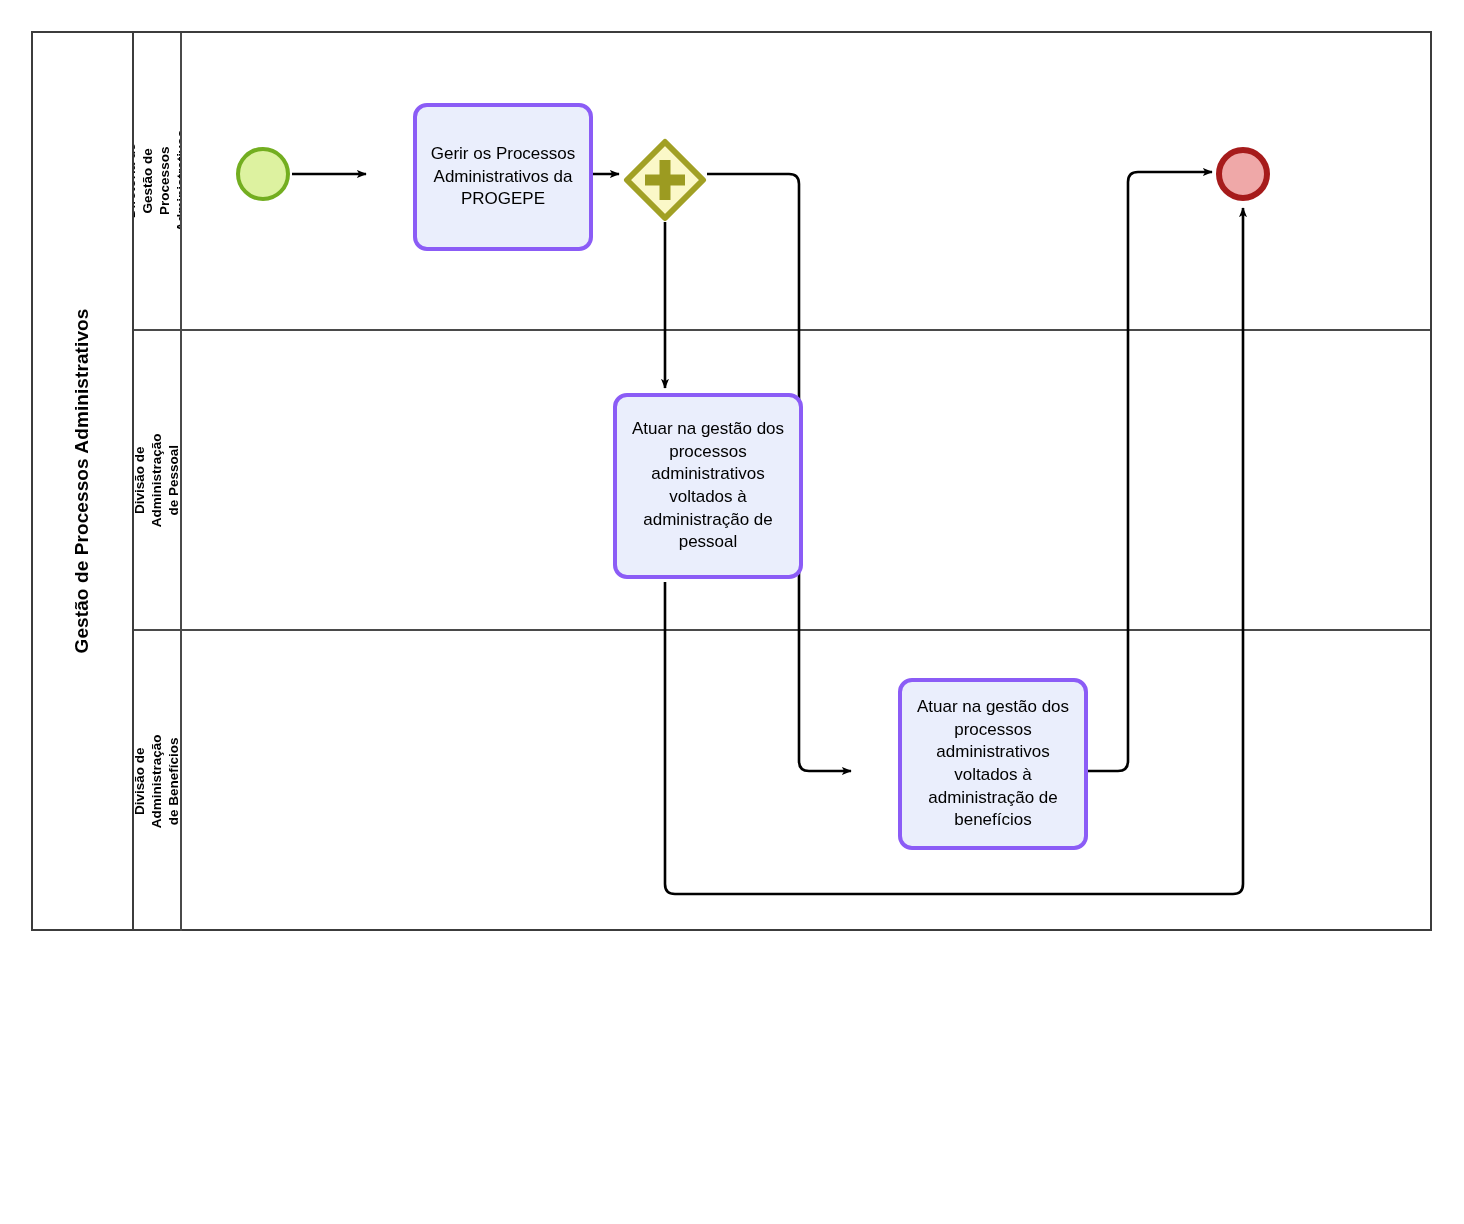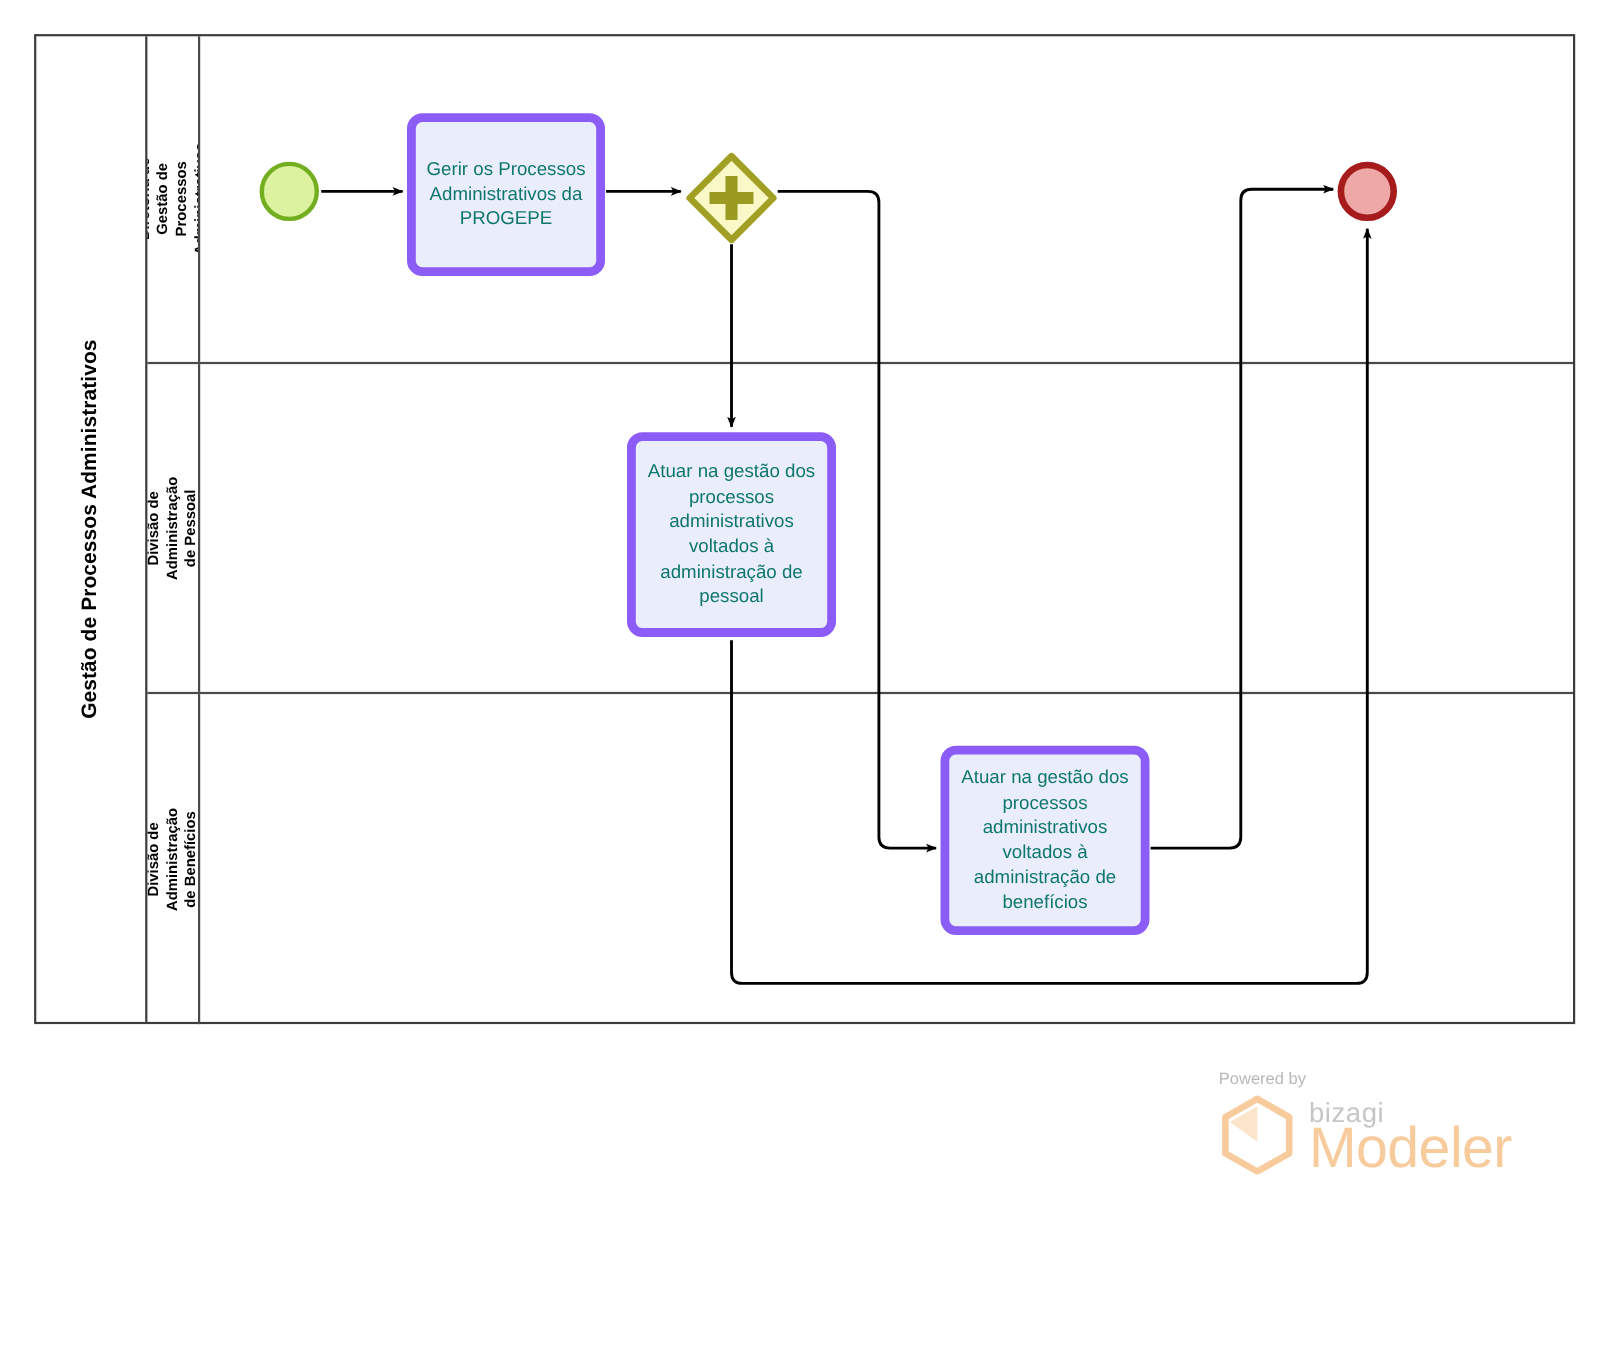--- a/index.html
+++ b/index.html
@@ -131,30 +131,31 @@
     height: 54px;
     background: #efa8a8;
     border: 6px solid #a61b1b;
   }
 
   
   .task {
     position: absolute;
     box-sizing: border-box;
     background: #eaeefc;
-    border: 8px solid #8b5cf6;
+    border: 4px solid #8b5cf6;
     border-radius: 14px;
     display: flex;
     align-items: center;
     justify-content: center;
     text-align: center;
-    color: #0f766e;
+    color: #000000;
     font-size: 17px;
     line-height: 1.33;
     padding: 4px 6px;
+    margin-left: 43px;
   }
 
   .task-1 { left: 370px; top: 103px; width: 180px; height: 148px; }
   .task-2 { left: 570px; top: 393px; width: 190px; height: 186px; }
   .task-3 { left: 855px; top: 678px; width: 190px; height: 172px; }
 
   
   .gateway {
     position: absolute;
     left: 623px;
@@ -266,26 +267,14 @@
       <path d="M36.5,22 L47.5,22 L47.5,36.5 L62,36.5 L62,47.5 L47.5,47.5 L47.5,62 L36.5,62 L36.5,47.5 L22,47.5 L22,36.5 L36.5,36.5 Z" fill="#9c9b21"></path>
     </svg>
   </div>
 
   <div class="task task-1">Gerir os Processos Administrativos da PROGEPE</div>
 
   <div class="task task-2">Atuar na gestão dos processos administrativos voltados à administração de pessoal</div>
 
   <div class="task task-3">Atuar na gestão dos processos administrativos voltados à administração de benefícios</div>
 
-  <div class="watermark">
-    <div class="wm-powered">Powered by</div>
-
-    <svg class="wm-logo" viewBox="0 0 74 74" xmlns="http://www.w3.org/2000/svg">
-      <polygon points="37,5 66,21.5 66,54.5 37,71 8,54.5 8,21.5" fill="none" stroke="#f8cb9c" stroke-width="6" stroke-linejoin="round"></polygon>
-      <polygon points="37,12 37,44 12,26" fill="#fce4cb"></polygon>
-    </svg>
-
-    <div class="wm-bizagi">bizagi</div>
-
-    <div class="wm-modeler">Modeler</div>
-  </div>
 
 </div>
 
 </body></html>

